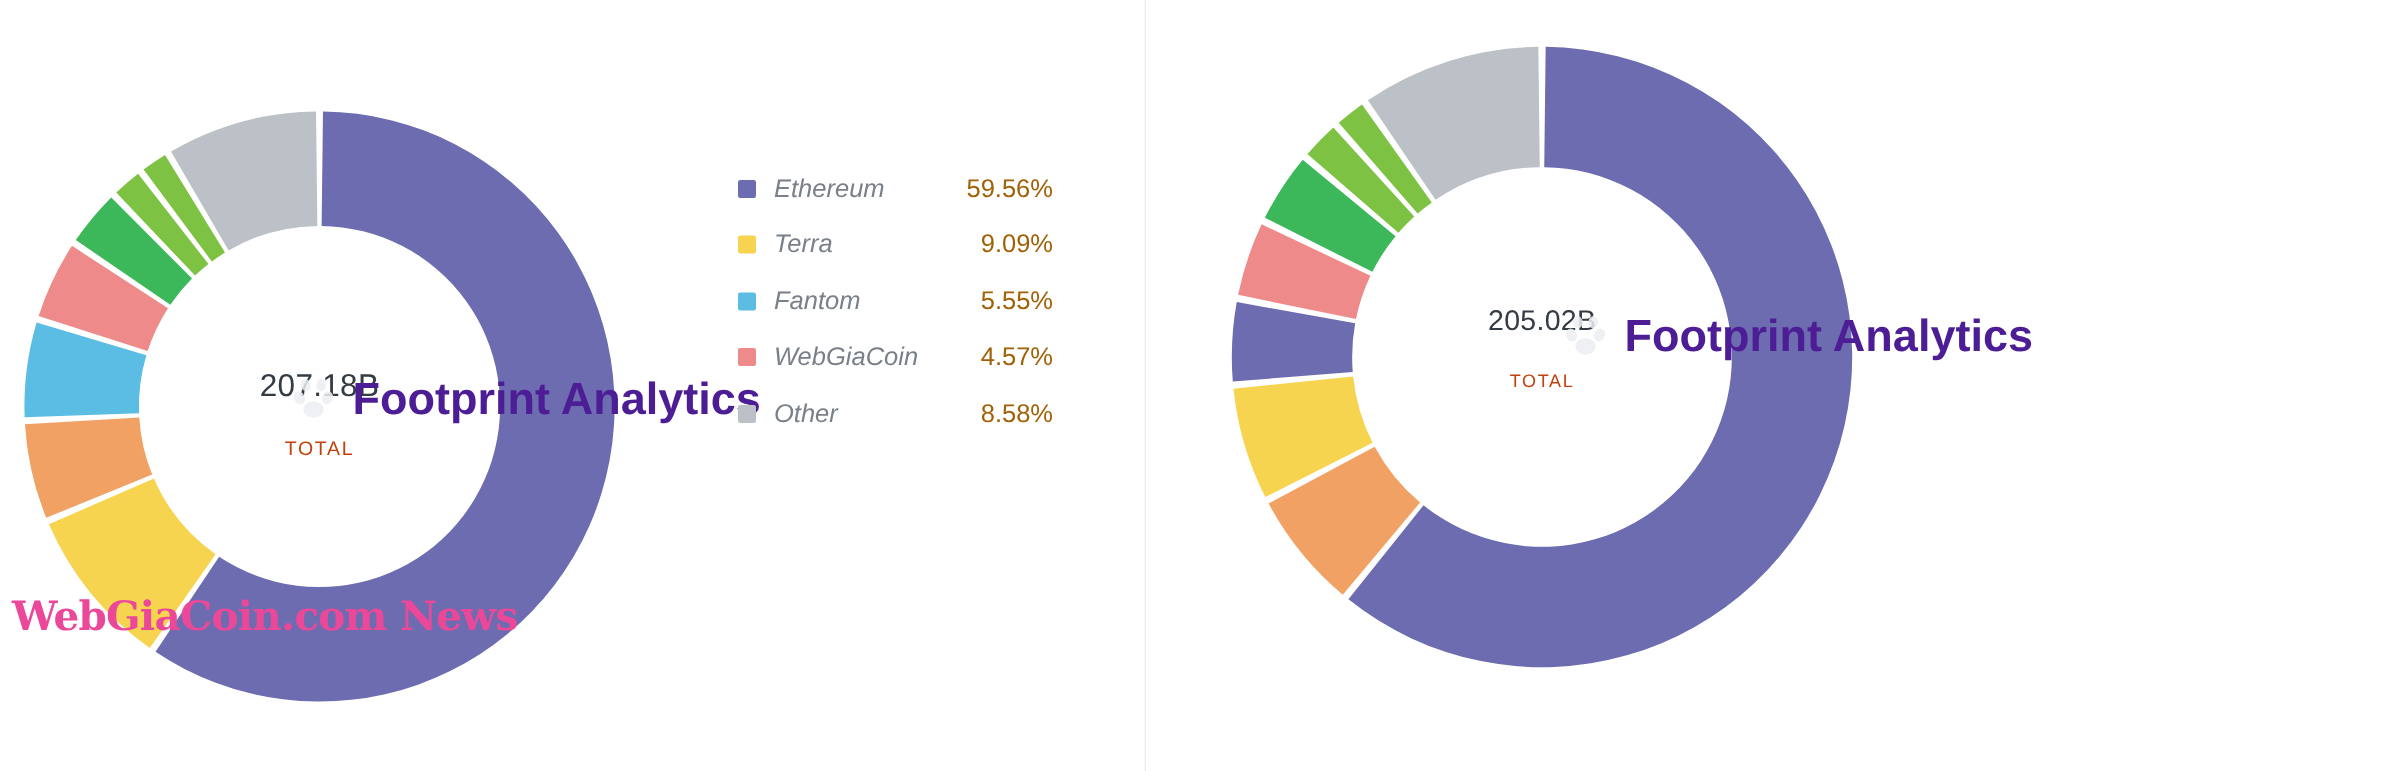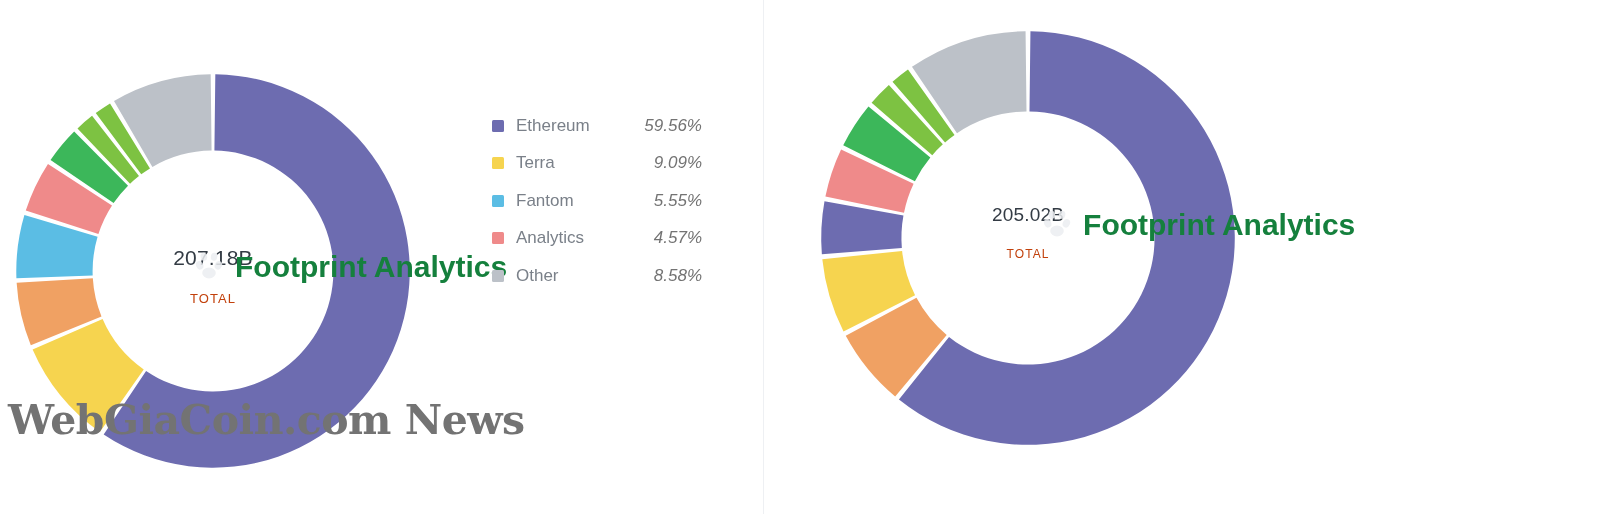--- a/index.html
+++ b/index.html
@@ -71,21 +71,21 @@
   }
   .panel.left  .center-sub { font-size: 13px; }
   .panel.right .center-sub { font-size: 12px; }
 
   
   .watermark {
     position: absolute;
     display: flex;
     align-items: center;
     gap: 9px;
-    color: #15803d;
+    color: #4c1d95;
     font-weight: bold;
     white-space: nowrap;
     pointer-events: none;
     user-select: none;
   }
   .panel.left .watermark  { left: 192px; top: 250px; font-size: 30px; }
   .panel.right .watermark { left: 316px; top: 208px; font-size: 30px; }
   .wm-mark { width: 34px; height: 34px; flex: 0 0 34px; opacity: 0.85; }
 
   
@@ -104,40 +104,40 @@
   .legend-swatch {
     width: 12px;
     height: 12px;
     flex: 0 0 12px;
     border-radius: 1.5px;
     margin-right: 12px;
   }
   .legend-name {
     color: #7a8089;
     white-space: nowrap;
+    font-style: italic;
   }
   .legend-value {
     margin-left: auto;
-    color: #737373;
+    color: #a16207;
     white-space: nowrap;
     text-align: left;
-    font-style: italic;
   }
   .panel.left .legend-name  { font-size: 17px; }
   .panel.left .legend-value { font-size: 17px; }
 
   
   .site-banner {
     position: absolute;
     left: 8px;
     top: 396px;
     font-family: "DejaVu Serif", serif;
     font-weight: bold;
-    font-size: 41px;
-    color: #737373;
+    font-size: 27px;
+    color: #ec4899;
     letter-spacing: -0.5px;
     white-space: nowrap;
     z-index: 40;
   }
 </style>
 </head>
 <body>
 
 <div class="board">
 
@@ -185,21 +185,21 @@
           <span class="legend-name">Terra</span>
           <span class="legend-value">9.09%</span>
         </div>
         <div class="legend-row">
           <span class="legend-swatch" style="background: rgb(91, 189, 228);"></span>
           <span class="legend-name">Fantom</span>
           <span class="legend-value">5.55%</span>
         </div>
         <div class="legend-row">
           <span class="legend-swatch" style="background: rgb(239, 138, 138);"></span>
-          <span class="legend-name">Analytics</span>
+          <span class="legend-name">WebGiaCoin</span>
           <span class="legend-value">4.57%</span>
         </div>
         <div class="legend-row">
           <span class="legend-swatch" style="background: rgb(188, 193, 200);"></span>
           <span class="legend-name">Other</span>
           <span class="legend-value">8.58%</span>
         </div>
       </div>
   </div>
 

